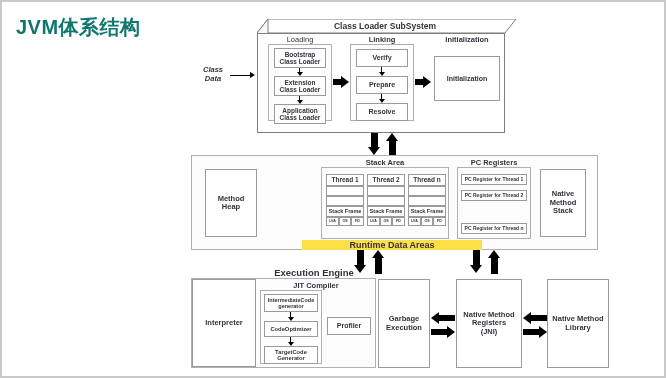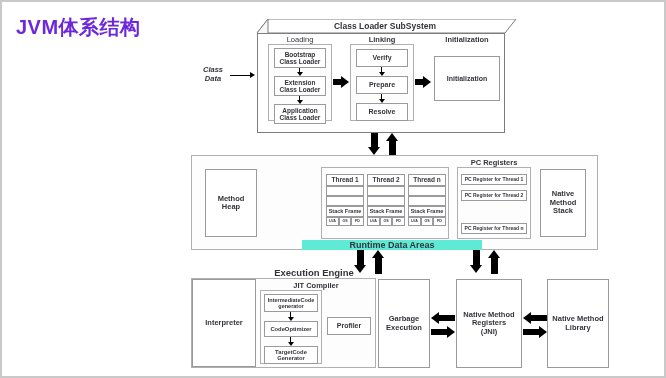--- a/index.html
+++ b/index.html
@@ -4,21 +4,21 @@
 <style>
   html,body{margin:0;padding:0;background:#fff;}
   body{width:666px;height:378px;position:relative;overflow:hidden;
        font-family:"Liberation Sans","DejaVu Sans",sans-serif;color:#222;}
 
   
   #slide-frame{position:absolute;left:0;top:0;width:666px;height:378px;
       box-sizing:border-box;border:2px solid #c9c9c9;background:#ffffff;}
 
   #slide-title{position:absolute;left:14px;top:12px;font-size:20px;
-      font-weight:bold;color:#6d28d9;letter-spacing:.5px;white-space:nowrap;}
+      font-weight:bold;color:#0f766e;letter-spacing:.5px;white-space:nowrap;}
 
   
   .box{position:absolute;box-sizing:border-box;border:1px solid #9a9a9a;
        background:#fff;display:flex;align-items:center;justify-content:center;
        text-align:center;line-height:1.12;color:#33333b;}
   .boxlbl{position:absolute;box-sizing:border-box;text-align:center;
        color:#33333b;white-space:nowrap;}
   .sect{position:absolute;box-sizing:border-box;border:1px solid #b0b0b0;
        background:#fdfdfd;}
   .dotted{background-image:radial-gradient(#d6d6d6 .6px, transparent .7px);
@@ -116,28 +116,29 @@
   <div class="arw down" style="left:366px;top:131px;width:14px;height:22px;">
     <div class="shaft" style="left:3px;top:0;width:7px;height:15px;"></div>
     <div class="head" style="left:0px;top:14px;"></div>
   </div>
   <div class="arw up" style="left:384px;top:131px;width:14px;height:22px;">
     <div class="shaft" style="left:3px;top:7px;width:7px;height:15px;"></div>
     <div class="head" style="left:0px;top:0px;"></div>
   </div>
 
   <div class="sect dotted" style="left:189px;top:153px;width:407px;height:95px;"></div>
-  <div class="boxlbl" style="left:300px;top:238px;width:180px;font-size:9px;font-weight:bold;background:#5eead4;text-align:center;">Runtime Data Areas</div>
+  <div class="boxlbl" style="left:300px;top:238px;width:180px;font-size:9px;font-weight:bold;background:#fde047;text-align:center;">Runtime Data Areas</div>
 
   <div class="box" style="left:203px;top:167px;width:52px;height:68px;font-size:7.5px;font-weight:bold;flex-direction:column;">
     <div>Method</div>
     <div>Heap</div>
   </div>
 
   <div class="sect dotted" style="left:319px;top:165px;width:128px;height:72px;"></div>
+  <div class="boxlbl" style="left:319px;top:156px;width:128px;font-size:7.5px;font-weight:bold;">Stack Area</div>
 
   <div class="box" style="left:324px;top:172px;width:38px;height:12px;font-size:6.5px;font-weight:bold;">Thread 1</div>
   <div class="box" style="left:324px;top:184px;width:38px;height:10px;"></div>
   <div class="box" style="left:324px;top:194px;width:38px;height:10px;"></div>
   <div class="box" style="left:324px;top:204px;width:38px;height:11px;font-size:5.5px;font-weight:bold;">Stack Frame</div>
   <div class="box" style="left:324px;top:215px;width:13px;height:9px;font-size:3.6px;font-weight:bold;">LVA</div>
   <div class="box" style="left:337px;top:215px;width:12px;height:9px;font-size:3.6px;font-weight:bold;">OS</div>
   <div class="box" style="left:349px;top:215px;width:13px;height:9px;font-size:3.6px;font-weight:bold;">FD</div>
 
   <div class="box" style="left:365px;top:172px;width:38px;height:12px;font-size:6.5px;font-weight:bold;">Thread 2</div>

